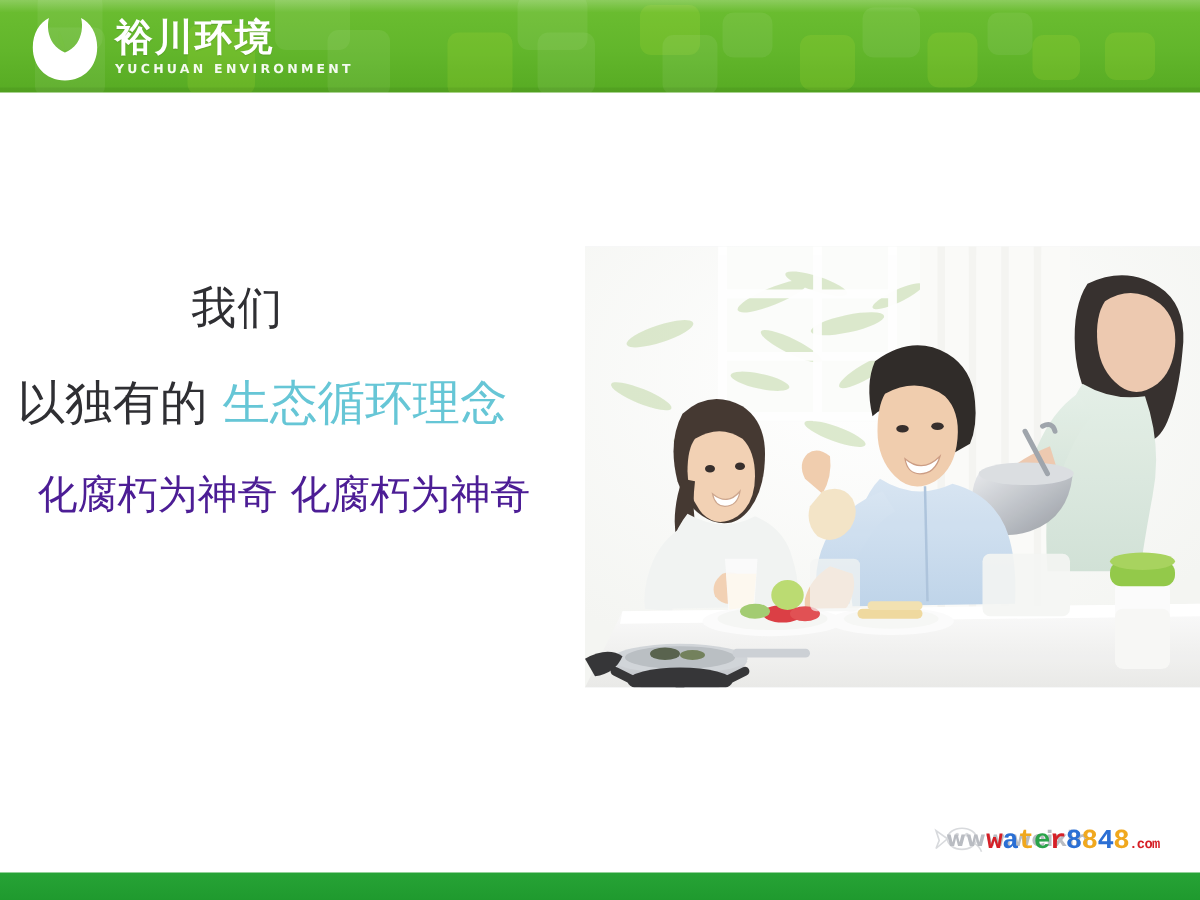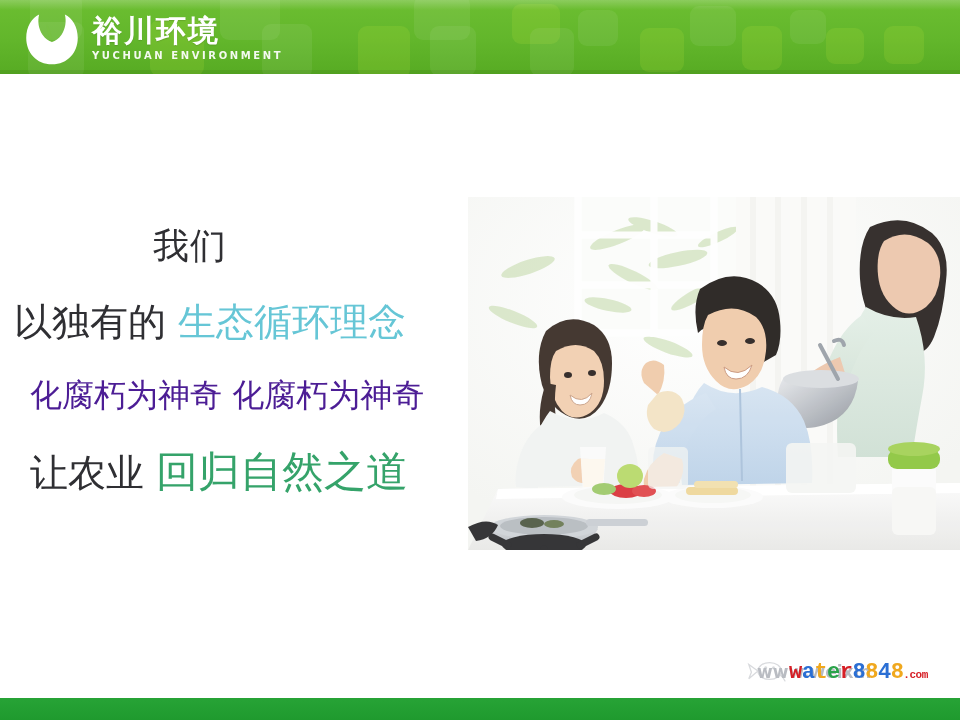--- a/index.html
+++ b/index.html
@@ -168,23 +168,20 @@
     <div class="line line-1 t-dark">我们</div>
 
     <div class="line line-2">
       <span class="t-dark">以独有的 </span><span class="t-cyan">生态循环理念</span>
     </div>
 
     <div class="line line-3">
       <span class="t-brown">化腐朽为神奇 </span><span class="t-brown">化腐朽为神奇</span>
     </div>
 
-    <div class="line line-4">
-      <span class="t-dark">让农业 </span><span class="t-green lg">回归自然之道</span>
-    </div>
 
   </div>
 
   <div class="photo">
     <svg viewBox="0 0 492 353" preserveAspectRatio="xMidYMid slice">
       <defs>
         <linearGradient id="wall" x1="0" y1="0" x2="0" y2="1">
           <stop offset="0%" stop-color="#fdfdfd"></stop>
             <stop offset="100%" stop-color="#f2f2f0"></stop>
         </linearGradient>

